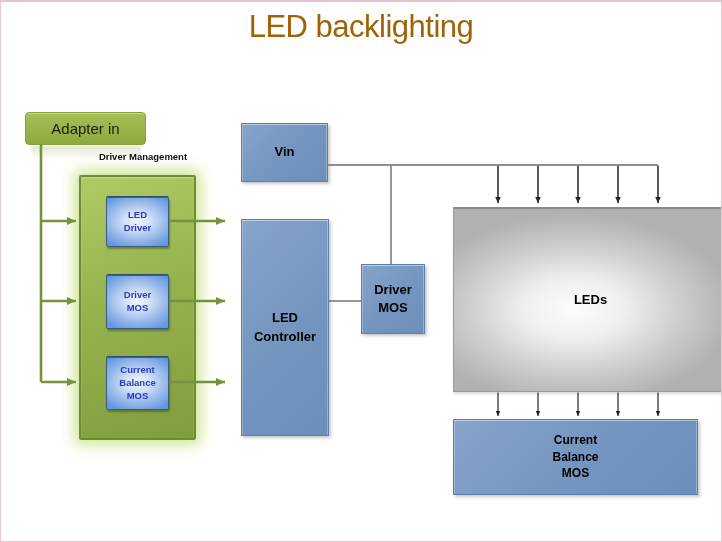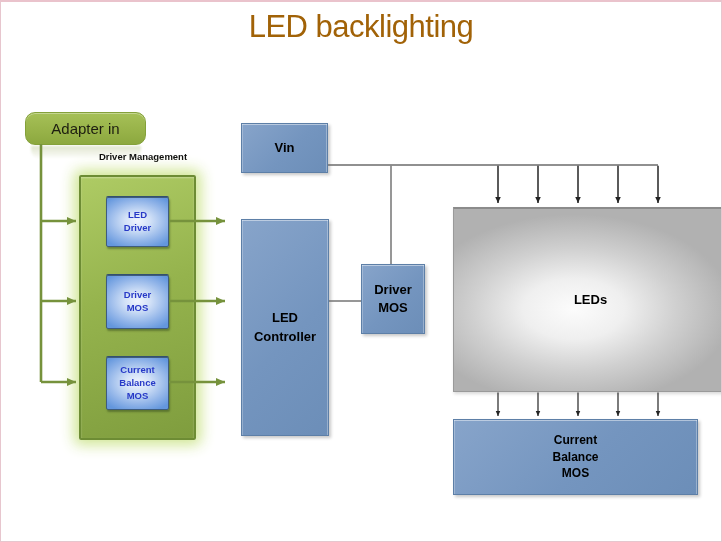--- a/index.html
+++ b/index.html
@@ -17,21 +17,21 @@
     position:absolute;top:6px;left:0;width:100%;
     text-align:center;
     font-size:31px;line-height:38px;
     font-weight:400;letter-spacing:-0.5px;
     color:#a16207;margin:0;
   }
   
   .adapter{
     position:absolute;left:24px;top:110px;width:121px;height:33px;
     box-sizing:border-box;
-    border-radius:10px;
+    border-radius:4px;
     background:linear-gradient(180deg,#a6c057 0%,#97b248 60%,#8ca83f 100%);
     border:1px solid #84a13a;
     box-shadow:inset 0 1px 0 rgba(255,255,255,.35);
     display:flex;align-items:center;justify-content:center;
     font-size:15px;color:#1d1d10;
   }
   .adapter-reflection{
     position:absolute;left:30px;top:144px;width:110px;height:13px;
     border-radius:0 0 9px 9px;
     background:linear-gradient(180deg,rgba(150,170,90,.30),rgba(150,170,90,0));
@@ -69,21 +69,21 @@
     background:linear-gradient(135deg,#87a4ca 0%,#7495bf 55%,#6c8eb8 100%);
     border:1px solid #5d7fa7;
     box-shadow:inset 0 1px 0 rgba(255,255,255,.45),
                inset 1px 0 0 rgba(255,255,255,.25),
                inset -1px 0 0 rgba(255,255,255,.30),
                2px 2px 3px rgba(0,0,0,.22);
     display:flex;align-items:center;justify-content:center;text-align:center;
     white-space:pre-line;
     font-size:13px;font-weight:700;line-height:1.4;color:#000;
   }
-  .vin{left:240px;top:121px;width:87px;height:50px;font-weight:600;}
+  .vin{left:240px;top:121px;width:87px;height:59px;font-weight:600;}
   .controller{left:240px;top:217px;width:88px;height:217px;}
   .drivermos{left:360px;top:262px;width:64px;height:70px;}
   .cbm{left:452px;top:417px;width:245px;height:76px;font-size:12px;}
   .leds{
     left:452px;top:205px;width:275px;height:185px;
     background:radial-gradient(ellipse 58% 52% at 44% 55%,
                #fcfcfc 0%,#efefef 32%,#d0d0d0 64%,#b1b1b1 100%);
     border:1px solid #9a9a9a;border-top:2px solid #8b8b8b;
     box-shadow:1px 2px 3px rgba(0,0,0,.15);
   }

